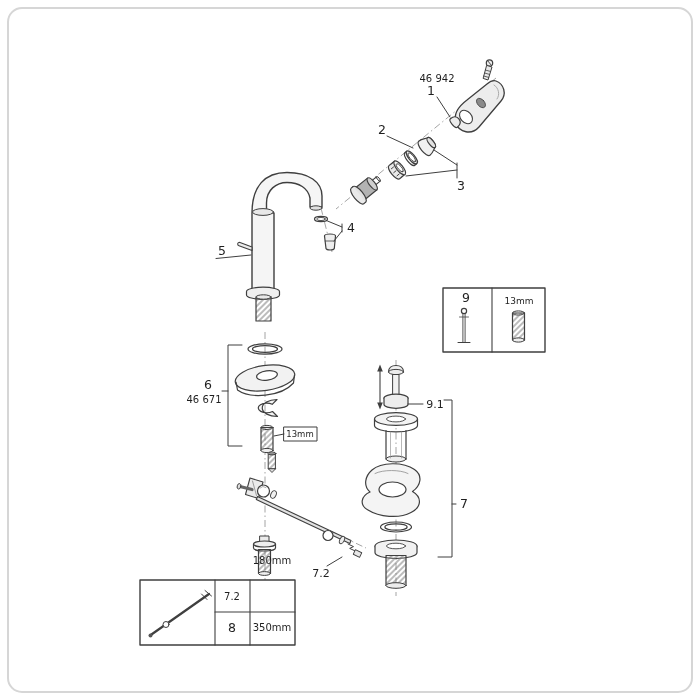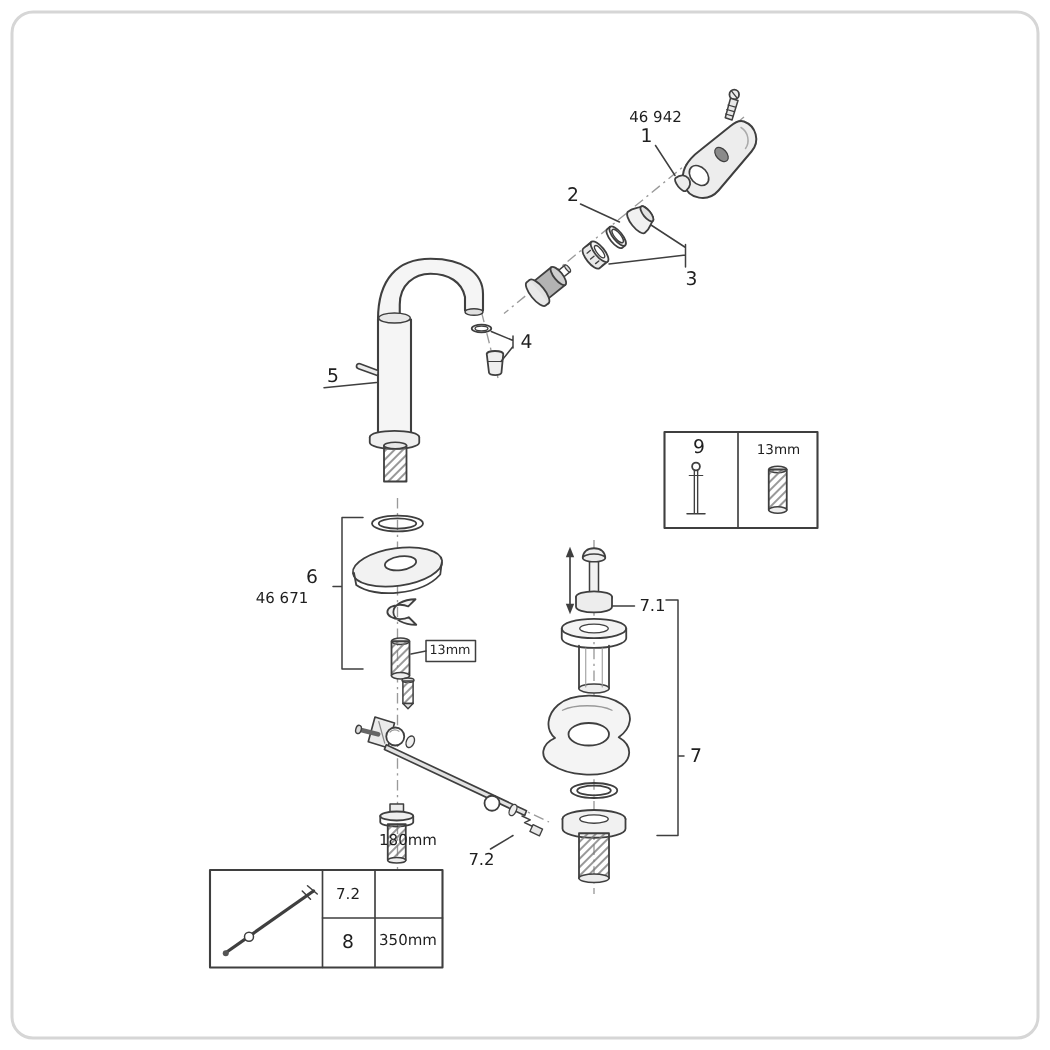--- a/index.html
+++ b/index.html
@@ -201,25 +201,25 @@
   </g>
 </svg>
 
 <div class="lbl s10" style="left:437px;top:79px;">46 942</div>
 <div class="lbl s12" style="left:431px;top:91px;">1</div>
 <div class="lbl s12" style="left:382px;top:130px;">2</div>
 <div class="lbl s12" style="left:461px;top:186px;">3</div>
 <div class="lbl s12" style="left:351px;top:228px;">4</div>
 <div class="lbl s12" style="left:222px;top:251px;">5</div>
 <div class="lbl s12" style="left:208px;top:385px;">6</div>
-<div class="lbl s10" style="left:188px;top:400px;">46 671</div>
+<div class="lbl s10" style="left:204px;top:400px;">46 671</div>
 <div class="lbl s12" style="left:466px;top:298px;">9</div>
 <div class="lbl s9" style="left:519px;top:301px;">13mm</div>
 <div class="lbl s8" style="left:300px;top:434px;">13mm</div>
-<div class="lbl s11" style="left:435px;top:404px;">7.1</div>
+<div class="lbl s11" style="left:435px;top:404px;">9.1</div>
 <div class="lbl s12" style="left:464px;top:504px;">7</div>
 <div class="lbl s11" style="left:321px;top:573px;">7.2</div>
 
 <div class="lbl s10" style="left:232px;top:597px;">7.2</div>
 <div class="lbl s10" style="left:272px;top:561px;">180mm</div>
 <div class="lbl s12" style="left:232px;top:628px;">8</div>
 <div class="lbl s10" style="left:272px;top:628px;">350mm</div>
 
 </div>
 

